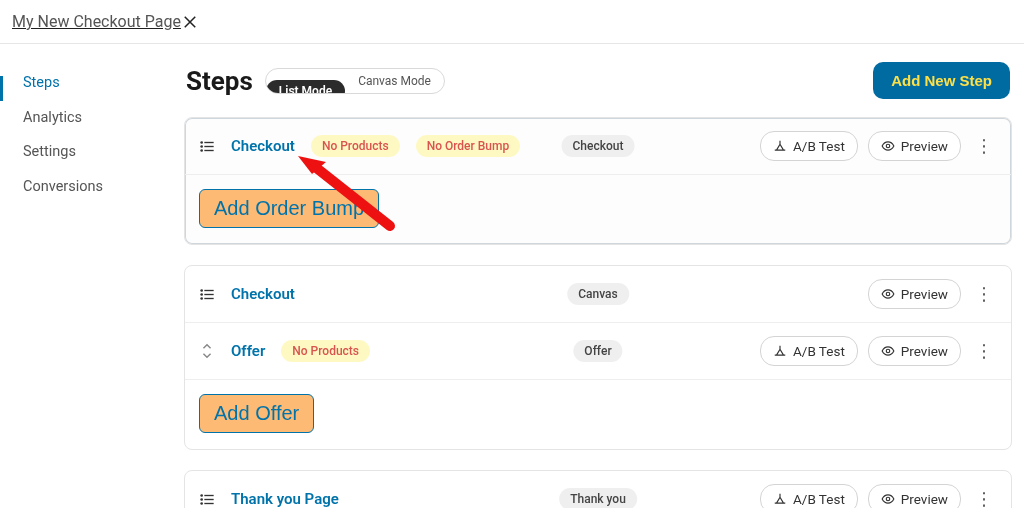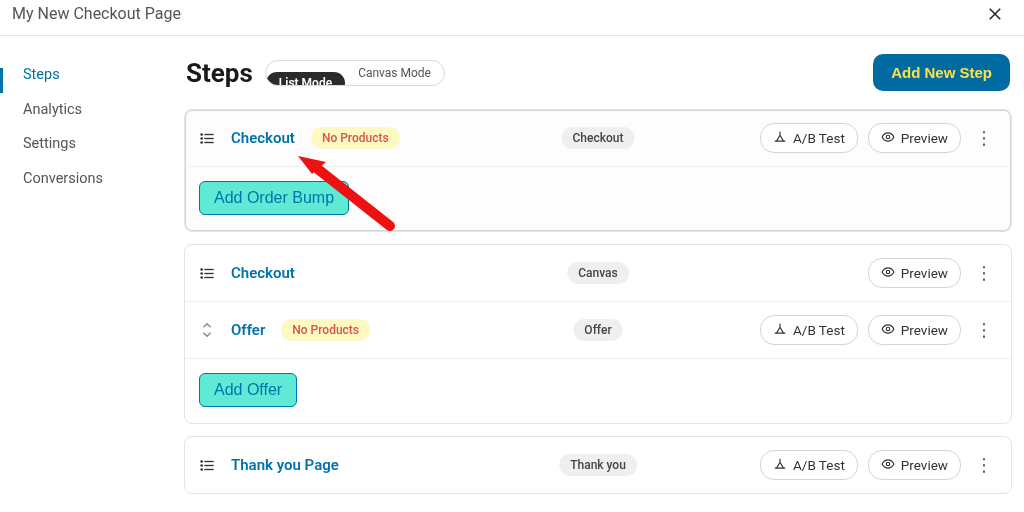--- a/index.html
+++ b/index.html
@@ -1,50 +1,50 @@
 <!DOCTYPE html>
 <html><head>
 <meta charset="utf-8">
 <style>
   * { box-sizing: border-box; }
   html, body { margin:0; padding:0; font-family:-apple-system,BlinkMacSystemFont,"Segoe UI",Roboto,Arial,sans-serif; color:#1e1e1e; background:#fff; }
   .window { width:1024px; height:512px; position:relative; overflow:hidden; }
-  .titlebar { display:flex; align-items:center; justify-content:space-between; padding:4px 20px 12px 12px; border-bottom:1px solid #e6e6e6; }
+  .titlebar { display:flex; align-items:center; justify-content:flex-start; padding:12px 20px 12px 12px; border-bottom:1px solid #e6e6e6;text-decoration:underline; }
   .title { font-size:16px; color:#555; }
   .close { width:18px; height:18px; cursor:pointer; color:#222; }
   .body { display:flex; height:calc(100% - 48px); }
   .sidebar { width:170px; padding-top:28px; }
   .sidebar-item { font-size:14.5px; color:#555; padding:10px 0 10px 20px; border-left:3px solid transparent; cursor:pointer; line-height:1; }
   .sidebar-item.active { color:#0073aa; border-left:3px solid #0073aa; padding-top:0; margin-top:4px; }
   .main { flex:1; padding:18px 12px 0 14px; overflow:hidden; }
   .page-head { display:flex; align-items:center; justify-content:space-between; margin-bottom:18px; padding:0 2px; }
   .page-head-left { display:flex; align-items:center; gap:12px; }
   .page-title { font-size:26px; font-weight:700; color:#1a1a1a; }
   .mode-group { display:flex; border:1px solid #d9d9d9; border-radius:18px; overflow:hidden; height:26px; align-items:center; }
   .mode { font-size:12px; padding:4px 13px; color:#555; cursor:pointer; }
   .mode.active { background:#2b2b2b; color:#fff; border-radius:18px; font-weight:600;margin-top:21px; }
   .primary-btn { background:#006ba1; color:#fde047; font-size:15px; font-weight:600; padding:10px 18px; border-radius:10px; border:none; cursor:pointer;text-align:right; }
-  .card { border:1px solid #e4e4e4; border-radius:8px; margin-bottom:12px; }
+  .card { border:1px solid #e4e4e4; border-radius:8px; margin-bottom:20px; }
   .card.selected { box-shadow:0 0 0 1px #cfd6dc inset; background:#fdfdfd; }
   .row { display:flex; align-items:center; padding:13px 14px; position:relative; }
   .row + .row { border-top:1px solid #eee; }
   .row.footer { border-top:1px solid #eee; padding:14px 14px 16px 14px; }
   .row-left { display:flex; align-items:center; gap:16px; flex:0 0 auto; }
   .row-center { position:absolute; left:50%; transform:translateX(-50%); }
   .row-right { display:flex; align-items:center; gap:10px; margin-left:auto; }
   .drag-icon, .reorder-icon { width:16px; height:16px; color:#333; display:flex; align-items:center; justify-content:center; }
   .reorder-icon { flex-direction:column; color:#777; line-height:0.5; font-size:10px; gap:1px; }
   .step-link { color:#0073aa; font-size:15px; font-weight:600; cursor:pointer; }
   .pill { font-size:12px; padding:4px 11px; border-radius:14px; display:inline-block; }
   .pill-warn { background:#fef9c3; color:#d9534f; font-weight:500; }
   .pill-grey { background:#efefef; color:#444; font-weight:500; }
-  .btn { background:#fff; border:1px solid #d4d4d4; border-radius:14px; padding:6px 12px; font-size:13.5px; color:#333; display:inline-flex; align-items:flex-start; gap:6px; cursor:pointer; }
+  .btn { background:#fff; border:1px solid #d4d4d4; border-radius:14px; padding:6px 12px; font-size:13.5px; color:#333; display:inline-flex; align-items:center; gap:6px; cursor:pointer; }
   .btn svg { width:14px;height:14px; }
   .kebab { width:26px; text-align:center; font-size:18px; color:#555; cursor:pointer; line-height:1; }
-  .outline-btn { border:1.5px solid #0073aa; color:#0073aa; background:#5eead4; font-size:16px; font-weight:500; padding:7px 14px; border-radius:6px; cursor:pointer; }
+  .outline-btn { border:1.5px solid #0073aa; color:#0073aa; background:#fdba74; font-size:20px; font-weight:500; padding:7px 14px; border-radius:6px; cursor:pointer; }
   .arrow-annot { position:absolute; left:290px; top:148px; pointer-events:none; z-index:5; }
   .list-svg { width:17px; height:17px; }
 </style>
 </head>
 <body>
 
 <div class="window">
 
   <div class="titlebar">
     <span class="title">My New Checkout Page</span>
@@ -84,20 +84,21 @@
                   <circle cx="4" cy="6" r="2"></circle>
                   <rect x="8" y="5" width="14" height="2"></rect>
                   <circle cx="4" cy="12" r="2"></circle>
                   <rect x="8" y="11" width="14" height="2"></rect>
                   <circle cx="4" cy="18" r="2"></circle>
                   <rect x="8" y="17" width="14" height="2"></rect>
                 </svg>
             </span>
             <span class="step-link">Checkout</span>
             <span class="pill pill-warn">No Products</span>
+            <span class="pill pill-warn">No Order Bump</span>
           </div>
           <div class="row-center">
             <span class="pill pill-grey">Checkout</span>
           </div>
           <div class="row-right">
             <span class="btn">
               <svg viewBox="0 0 24 24" fill="none" stroke="currentColor" stroke-width="2">
                   <path d="M12 3v6M12 9l-6 10M12 9l6 10M3 19h18"></path>
                 </svg>
               <span>A/B Test</span>

